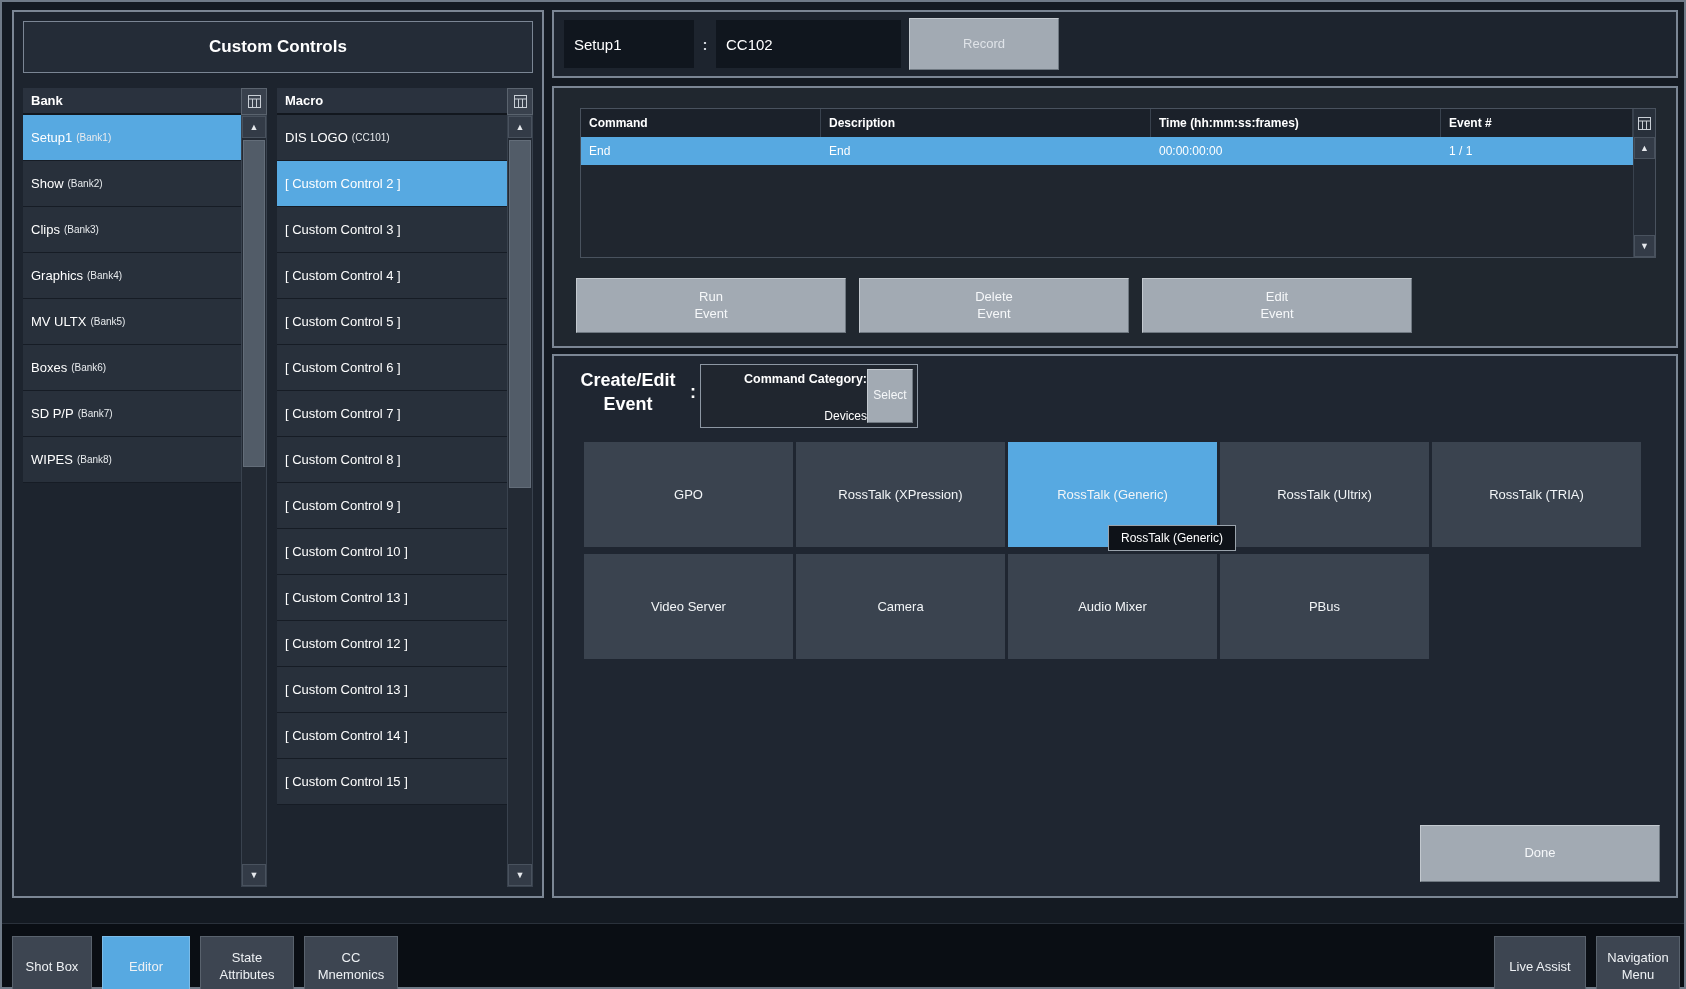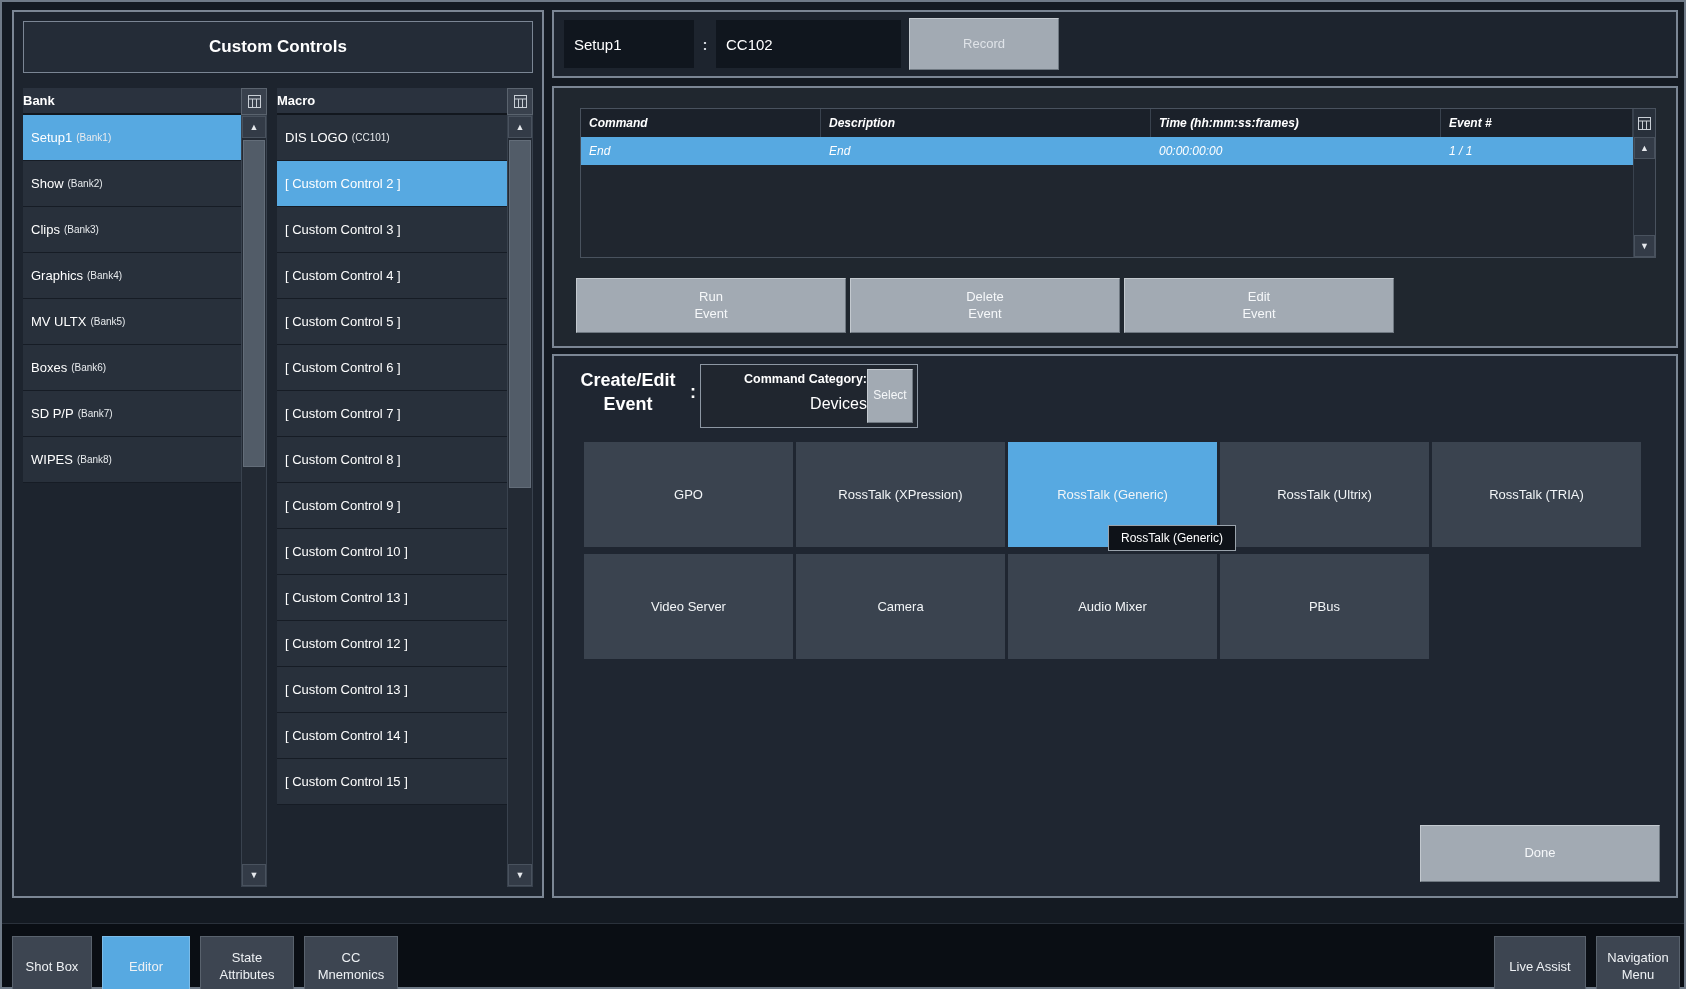--- a/index.html
+++ b/index.html
@@ -16,21 +16,21 @@
                 border:2px solid #7b8694; background:#1d242e; }
   .cc-title { position:absolute; left:9px; top:9px; width:510px; height:52px;
               border:1px solid #7b8694; background:#242c37;
               display:flex; align-items:center; justify-content:center;
               font-size:17px; font-weight:bold; }
   .lists { position:absolute; left:9px; top:76px; width:510px; bottom:9px; display:flex; gap:10px; }
   .list-block { display:grid; grid-template-rows:27px 1fr; height:100%; }
   .bank-block { width:244px; grid-template-columns:218px 26px; }
   .macro-block { width:256px; grid-template-columns:230px 26px; }
   .list-head-label { background:#2a323e; border-bottom:2px solid #12171e;
-                     display:flex; align-items:center; 
+                     display:flex; align-items:center; padding-left:8px;
                      font-size:13px; font-weight:bold; }
   .list-head-icon { background:#39414d; border:1px solid #5aununsed636e; border:1px solid #5a636e;
                     display:flex; align-items:center; justify-content:center; }
   .list-items { background:#1d242e; overflow:hidden; }
   .list-item { height:46px; background:#28303b; border-bottom:1px solid #161c25;
                display:flex; align-items:baseline; padding:0 6px 0 8px; gap:4px;
                font-size:13px; align-items:center; overflow:hidden; white-space:nowrap; }
   .list-item .suffix { font-size:10px; color:#e8ebee; }
   .list-item.selected { background:#57a9e1; }
 
@@ -55,41 +55,41 @@
               text-align:center; font-size:13px; white-space:pre-line; line-height:1.3; }
   .record-btn { margin-left:8px; width:150px; height:52px; color:#dfe3e8; }
 
   
   .table-panel { position:absolute; left:550px; top:84px; width:1126px; height:262px;
                  border:2px solid #7b8694; background:#20272f; }
   .event-table { position:absolute; left:26px; top:20px; right:20px; height:150px;
                  border:1px solid #49525e; display:flex; }
   .table-main { flex:1; display:flex; flex-direction:column; }
   .table-header { height:28px; display:flex; background:#1b212a; font-weight:bold; font-size:12px; }
-  .th, .td { display:flex; align-items:center; padding-left:8px; overflow:hidden; white-space:nowrap;font-style:italic; }
+  .th, .td { display:flex; align-items:center; padding-left:8px; overflow:hidden; white-space:nowrap; }
   .th { border-right:1px solid #39424e; }
   .col-cmd { width:240px; } .col-desc { width:330px; } .col-time { width:290px; } .col-evt { flex:1; }
   .table-row { height:28px; display:flex; font-size:12px; background:#57a9e1; }
   .table-rest { flex:1; background:#20262f; }
   .table-sb { width:22px; display:flex; flex-direction:column; border-left:1px solid #39424e; background:#262d37; }
   .sb-icon { height:28px; background:#28303b; display:flex; align-items:center; justify-content:center; }
-  .event-actions { position:absolute; left:22px; top:190px; display:flex; gap:4px; }
+  .event-actions { position:absolute; left:22px; top:190px; display:flex; gap:13px; }
   .event-actions .btn-gray { width:270px; height:55px; }
 
   
   .create-panel { position:absolute; left:550px; top:352px; width:1126px; height:544px;
                   border:2px solid #7b8694; background:#1f2631; }
   .ce-title { position:absolute; left:14px; top:12px; width:120px; text-align:center;
               font-size:18px; font-weight:bold; white-space:pre-line; line-height:1.35; }
   .ce-colon { position:absolute; left:136px; top:26px; font-size:18px; font-weight:bold; }
   .category-box { position:absolute; left:146px; top:8px; width:218px; height:64px;
                   border:1px solid #8d97a3; background:#20262f; display:flex; }
   .category-text { flex:1; padding:7px 0 0 10px;text-align:right; }
   .category-label { font-weight:bold; font-size:12.5px; }
-  .category-value { font-size:16px; margin-top:9px; }
+  .category-value { font-size:12px; margin-top:23px; }
   .select-btn { width:46px; height:54px; margin:4px 4px 4px 0; font-size:12px; align-self:center; }
   .device-grid { position:absolute; left:30px; top:86px; width:1062px;
                  display:flex; flex-wrap:wrap; gap:7px 3px; }
   .device-btn { width:209px; height:105px; background:#3a434f;
                 display:flex; align-items:center; justify-content:center;
                 font-size:13px; color:#f2f5f7;text-align:right; }
   .device-btn.selected { background:#57a9e1; }
   .tooltip { position:absolute; left:554px; top:169px; background:#0e1218;
              border:1px solid #9aa3ac; padding:5px 12px; font-size:12px; z-index:5; }
   .done-btn { position:absolute; right:16px; bottom:14px; width:240px; height:57px; }

